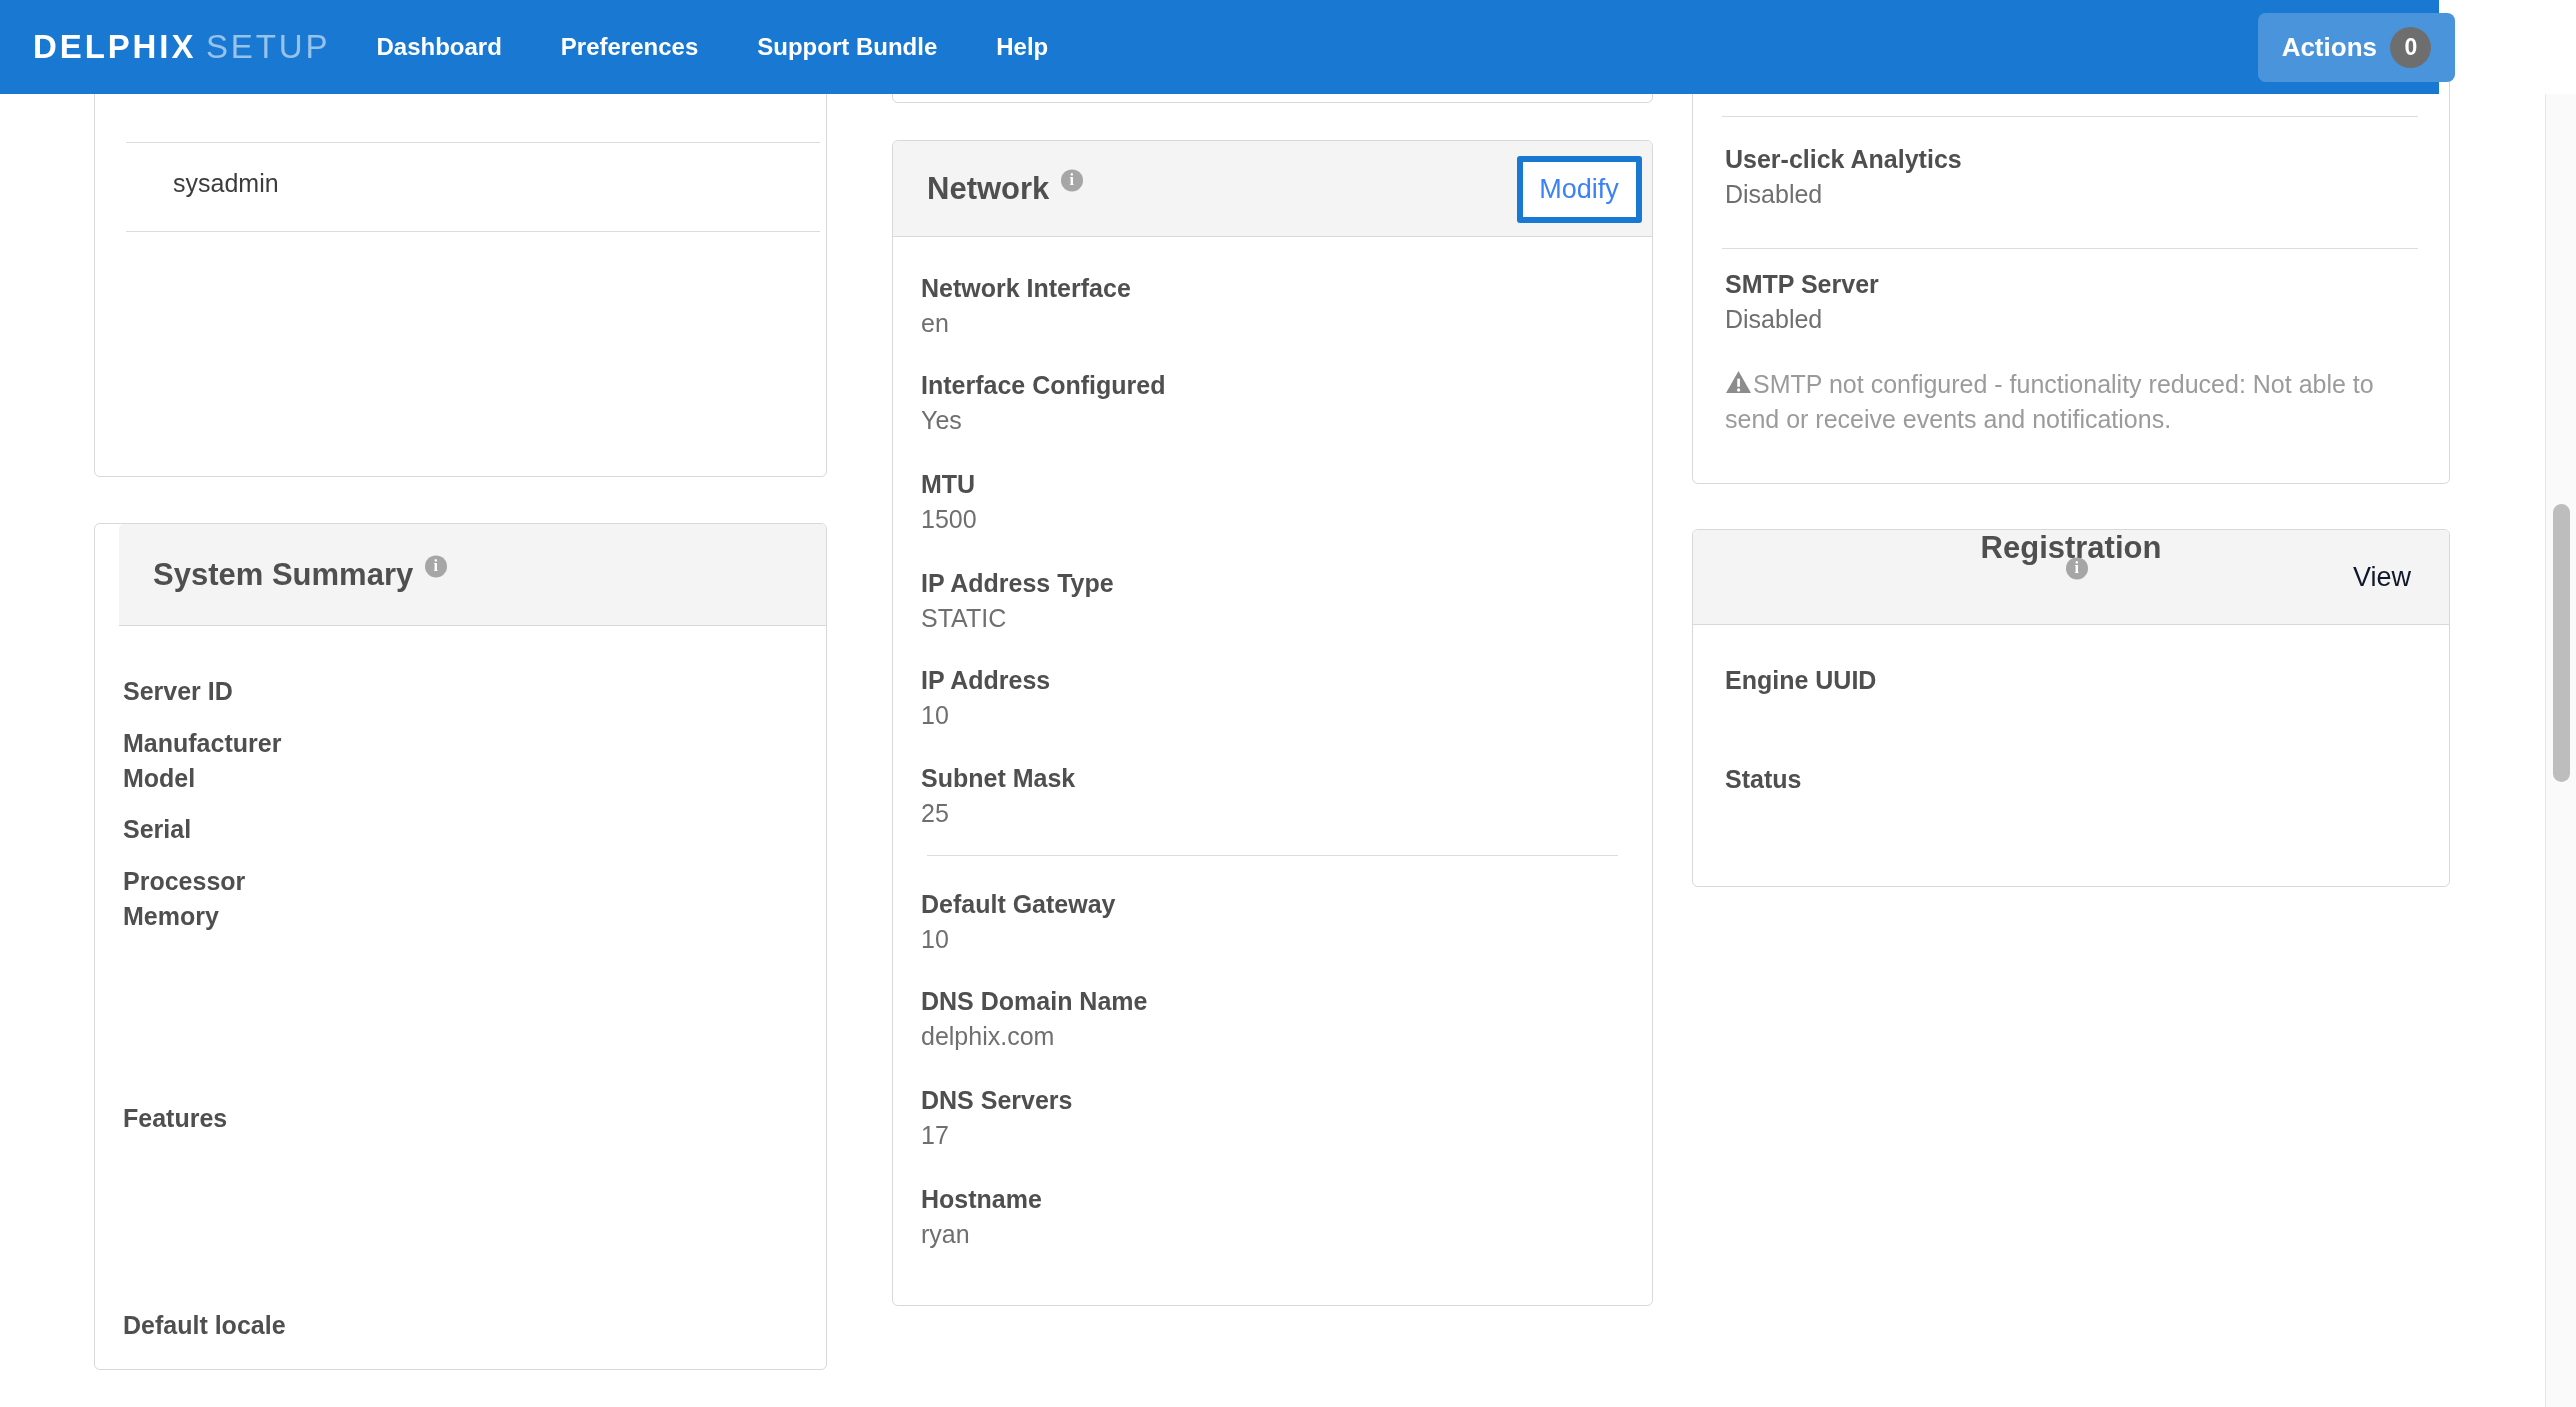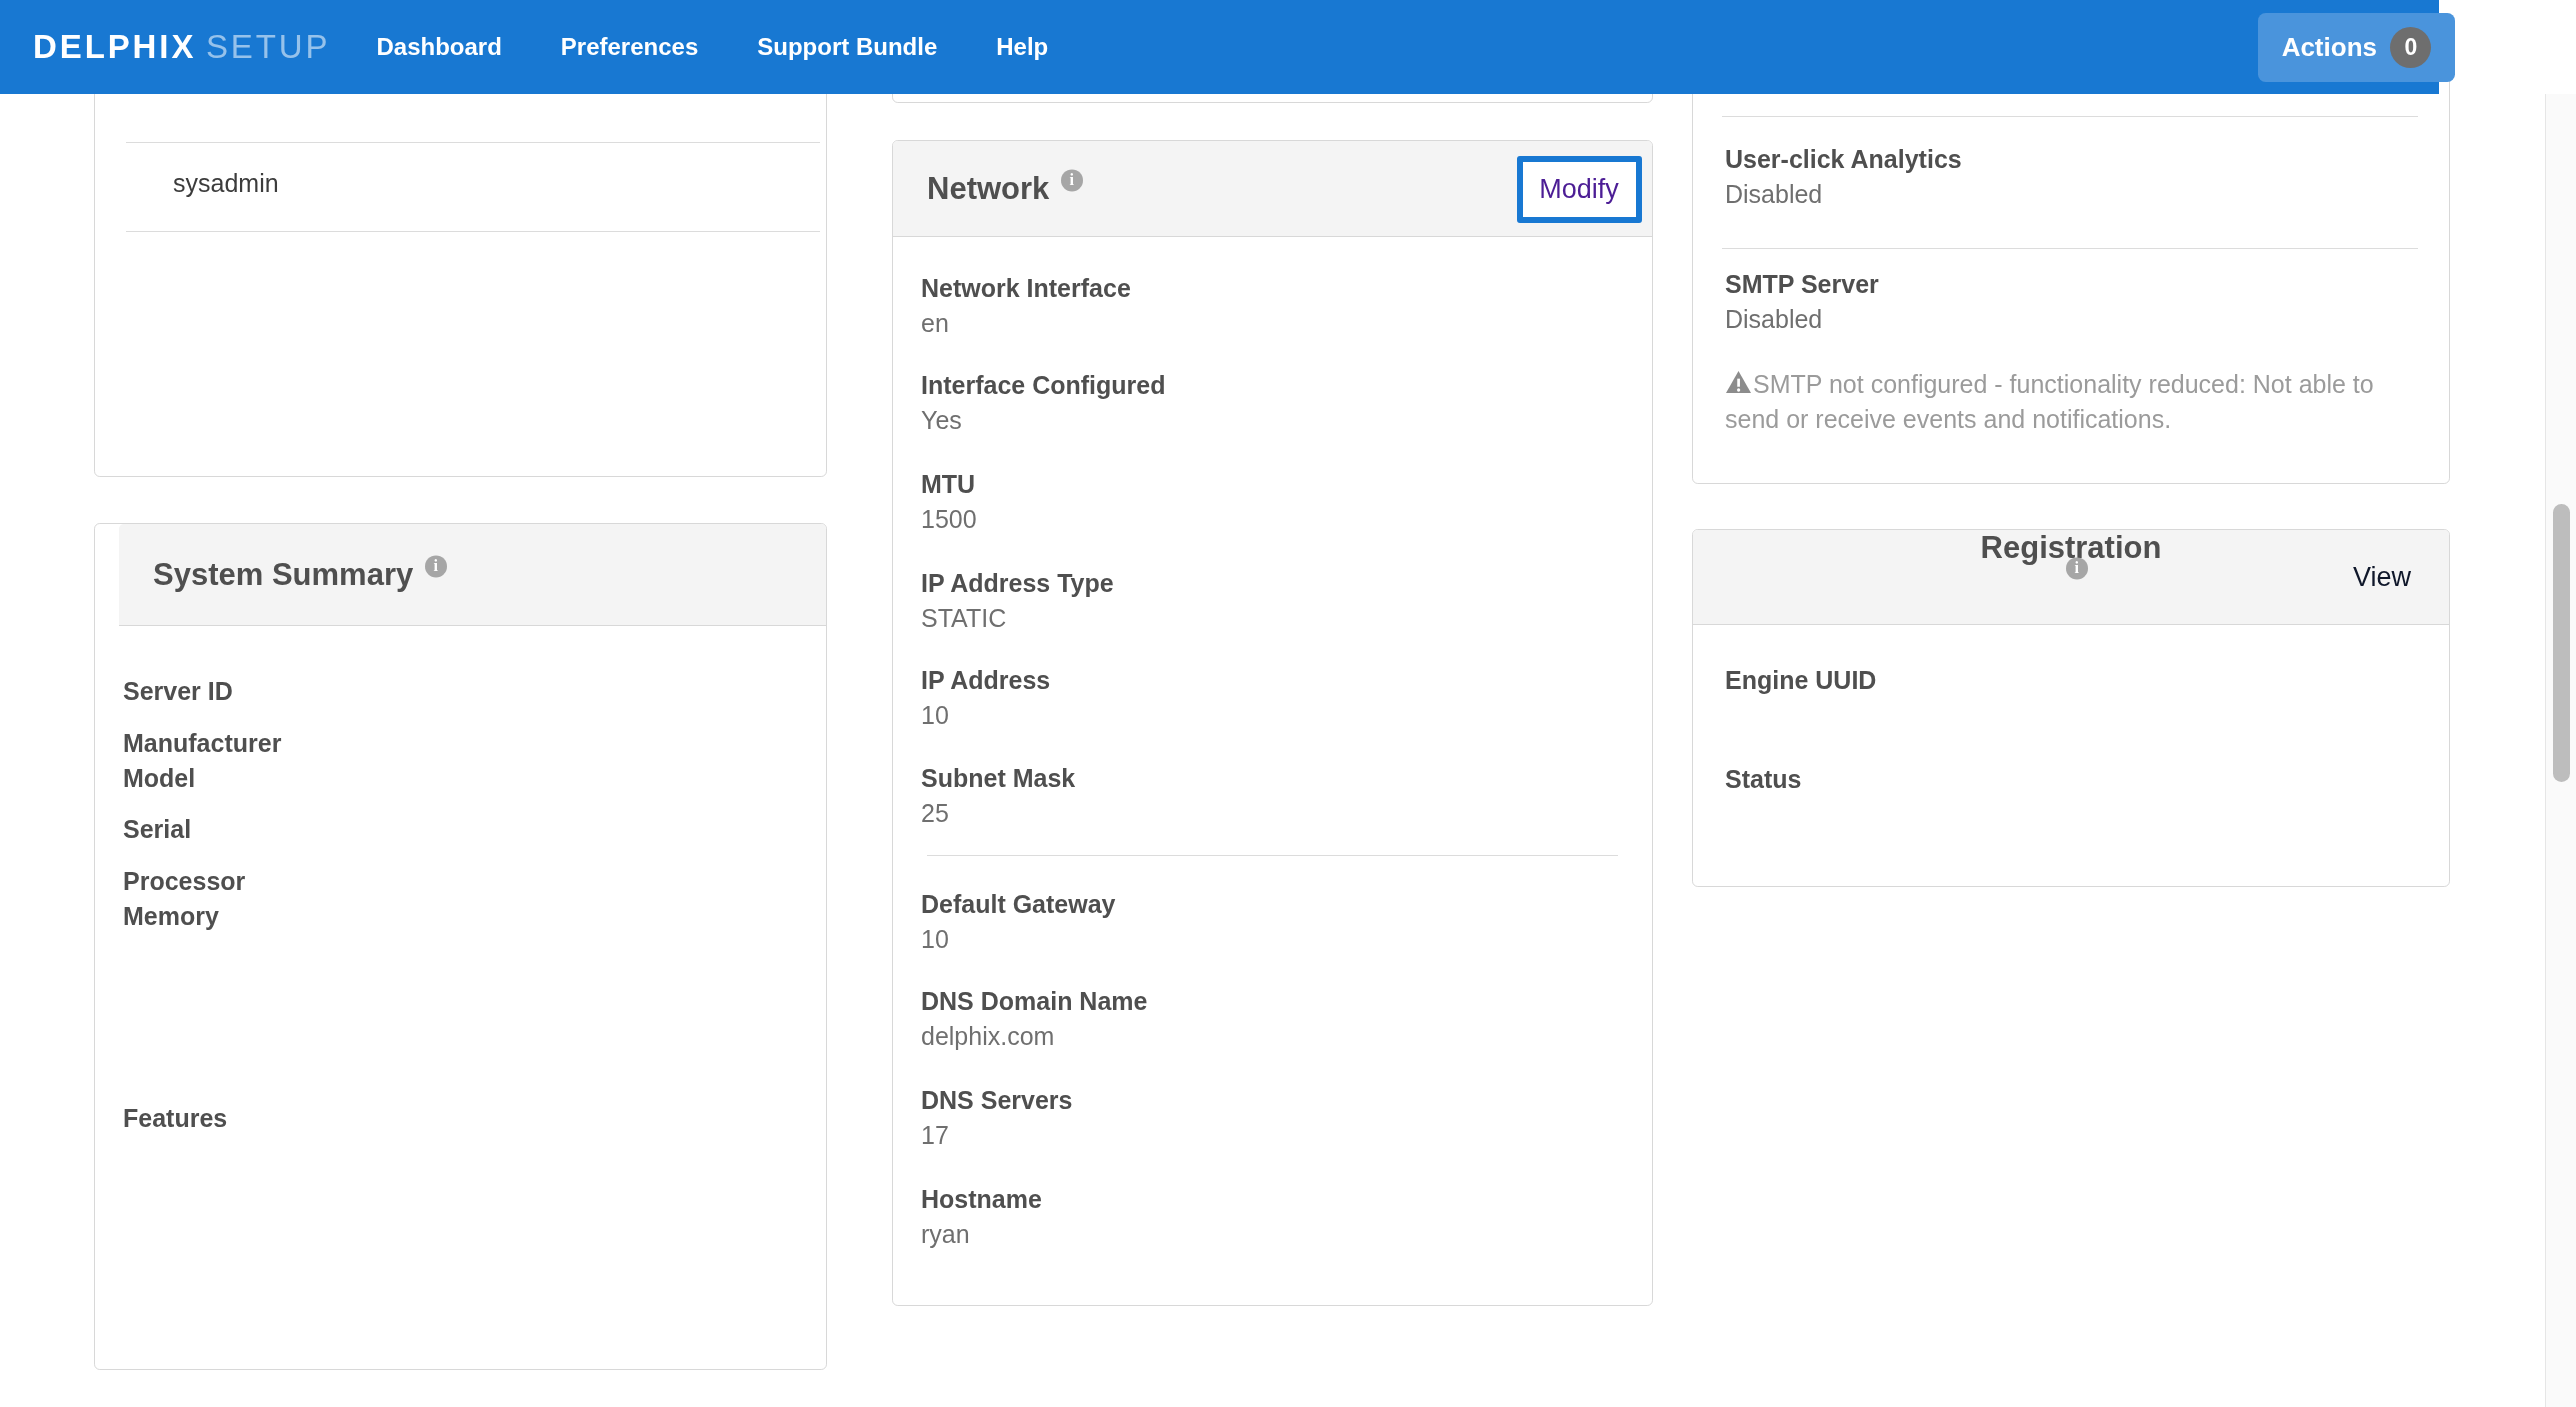--- a/index.html
+++ b/index.html
@@ -63,21 +63,21 @@
   
   .sliver-card { left:892px; top:38px; width:761px; height:65px; }
 
   
   .network-card { left:892px; top:140px; width:761px; height:1166px; }
   .network-card .card-header { height:96px; }
   .modify-btn {
     position:absolute; right:10.5px; top:15.3px; width:125px; height:67px;
     background:#fff; border:6.7px solid #1878d2; border-radius:2.9px;
     display:flex; align-items:center; justify-content:center;
-    color:#4c1d95; font-size:27px; cursor:pointer;
+    color:#3b82f6; font-size:27px; cursor:pointer;
   }
 
   
   .status-card { left:1692px; top:48px; width:758px; height:436px; }
   .status-card .divider { left:29px; right:31px; }
   .status-card .field { left:32px; right:32px; }
   .warning { position:absolute; left:32px; right:27px; top:318px; font-size:25px; line-height:35px; color:#9b9b9b; }
   .warn-icon { display:inline-block; vertical-align:-1.9px; margin-right:1px; }
 
   
@@ -156,20 +156,23 @@
     </div>
     <div class="field" style="top:340px">
       <div class="field-label">Processor</div>
     </div>
     <div class="field" style="top:375px">
       <div class="field-label">Memory</div>
     </div>
     <div class="field" style="top:577px">
       <div class="field-label">Features</div>
     </div>
+    <div class="field" style="top:784px">
+      <div class="field-label">Default locale</div>
+    </div>
   </div>
 
   <div class="card sliver-card"></div>
 
   <div class="card network-card">
     <div class="card-header">
       <span class="card-title">Network</span>
       <span class="info-icon">i</span>
       <span class="modify-btn">Modify</span>
     </div>

